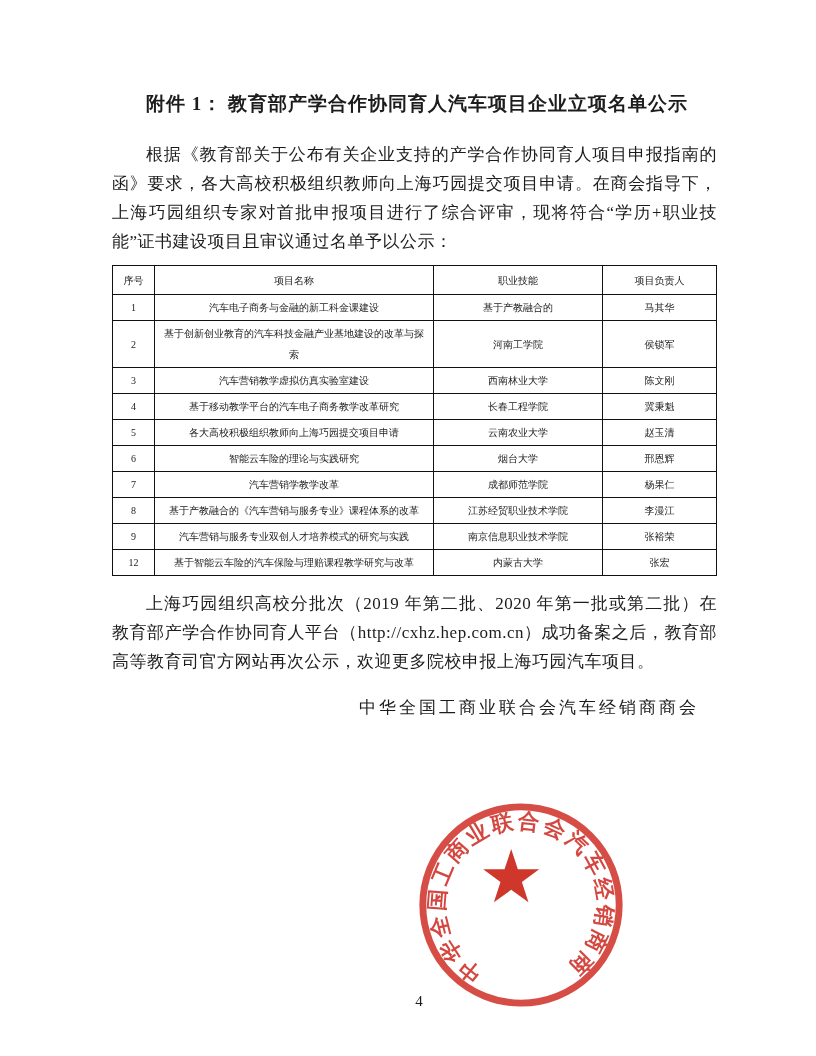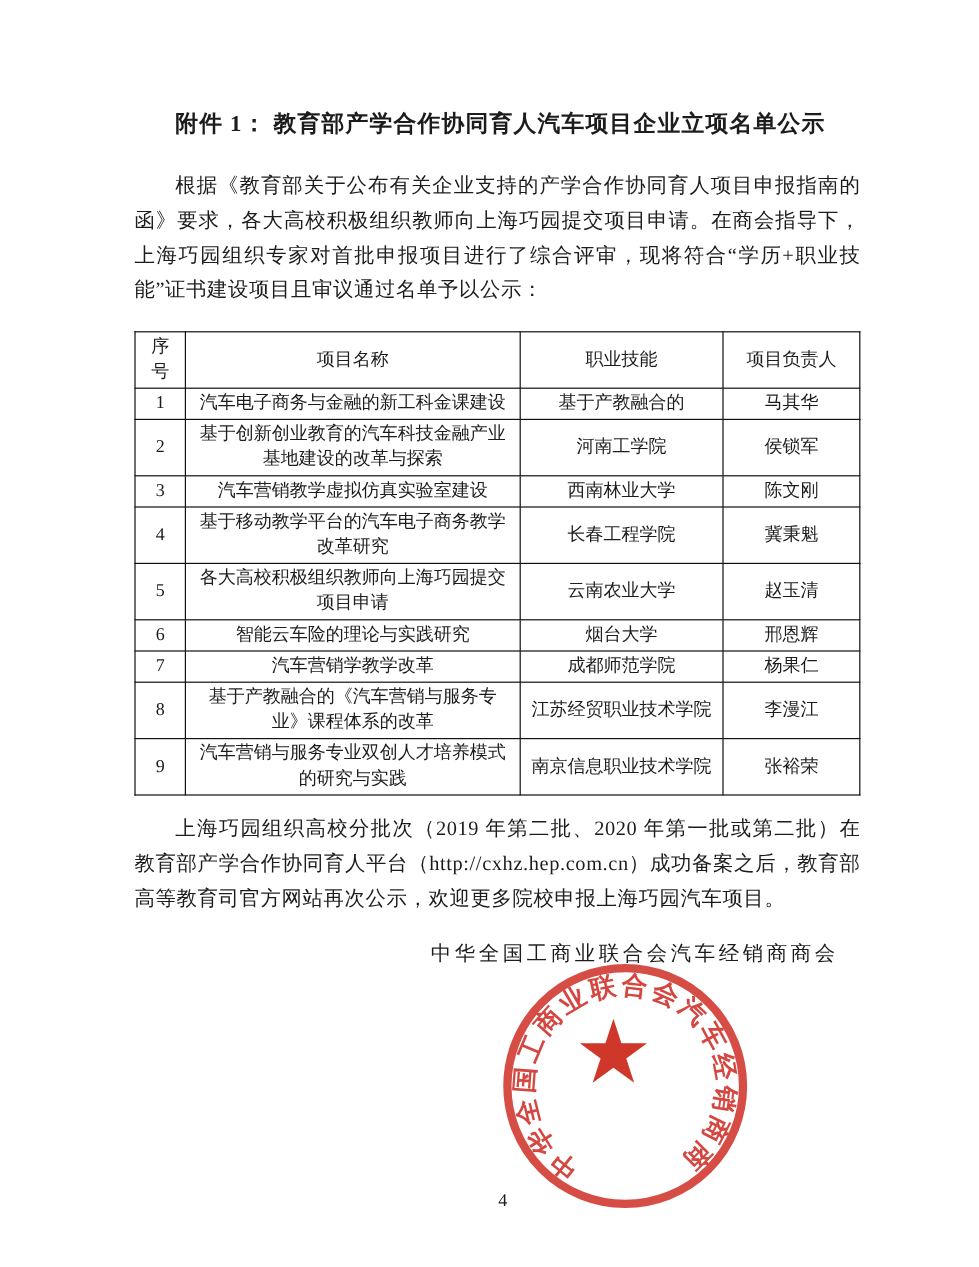--- a/index.html
+++ b/index.html
@@ -28,27 +28,27 @@
     line-height:28px;
   }
   .para {
     margin:20px 0 0 0;
     font-size:17px;
     line-height:29px;
     text-align:justify;
     text-indent:2em;
     letter-spacing:0.5px;
   }
-  .para.intro { margin-top:22px; margin-bottom:20px; }
+  .para.intro { margin-top:22px; margin-bottom:9px; }
   .para.closing { margin-top:13px; }
   table.approval {
     width:604px;
     border-collapse:collapse;
     table-layout:fixed;
-    font-size:15px;
+    font-size:10px;
   }
   table.approval th, table.approval td {
     border:1px solid #111111;
     text-align:center;
     vertical-align:middle;
     padding:2px 6px;
     line-height:21px;
     font-weight:normal;
     word-break:break-all;
   }
@@ -154,20 +154,26 @@
             <td>基于产教融合的《汽车营销与服务专业》课程体系的改革</td>
             <td>江苏经贸职业技术学院</td>
             <td>李漫江</td>
           </tr>
           <tr>
             <td>9</td>
             <td>汽车营销与服务专业双创人才培养模式的研究与实践</td>
             <td>南京信息职业技术学院</td>
             <td>张裕荣</td>
           </tr>
+          <tr>
+            <td>12</td>
+            <td>基于智能云车险的汽车保险与理赔课程教学研究与改革</td>
+            <td>内蒙古大学</td>
+            <td>张宏</td>
+          </tr>
         </tbody>
     </table>
 
     <p class="para closing">上海巧园组织高校分批次（2019 年第二批、2020 年第一批或第二批）在教育部产学合作协同育人平台（http://cxhz.hep.com.cn）成功备案之后，教育部高等教育司官方网站再次公示，欢迎更多院校申报上海巧园汽车项目。</p>
 
     <div class="signature">
       <div class="sig-org">中华全国工商业联合会汽车经销商商会</div>
     </div>
 
   </div>

